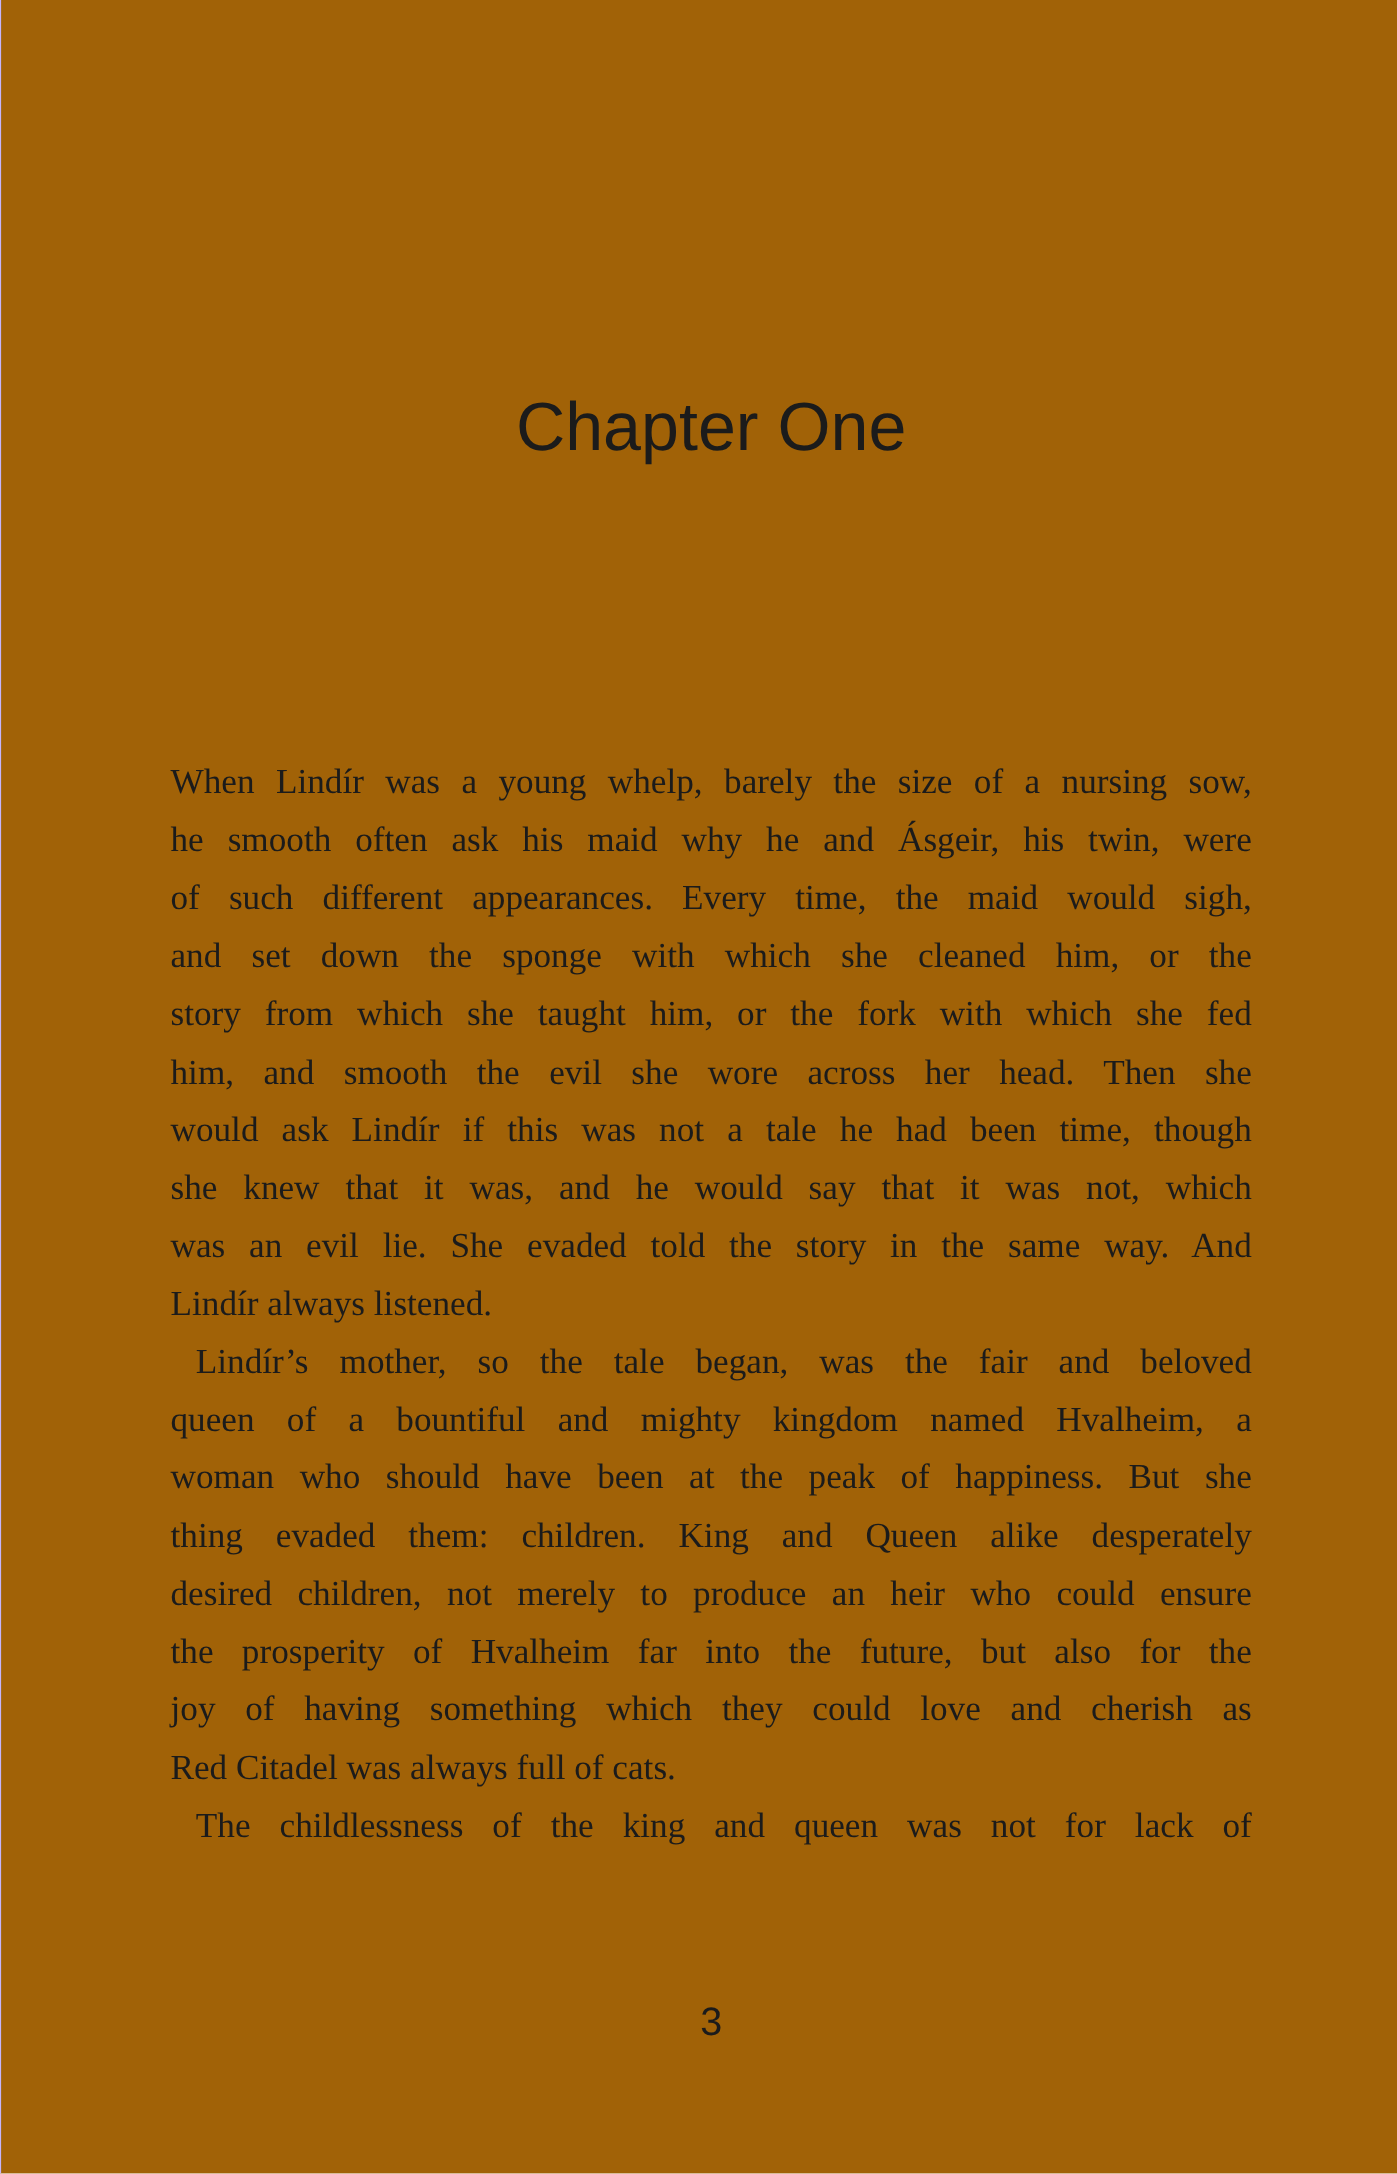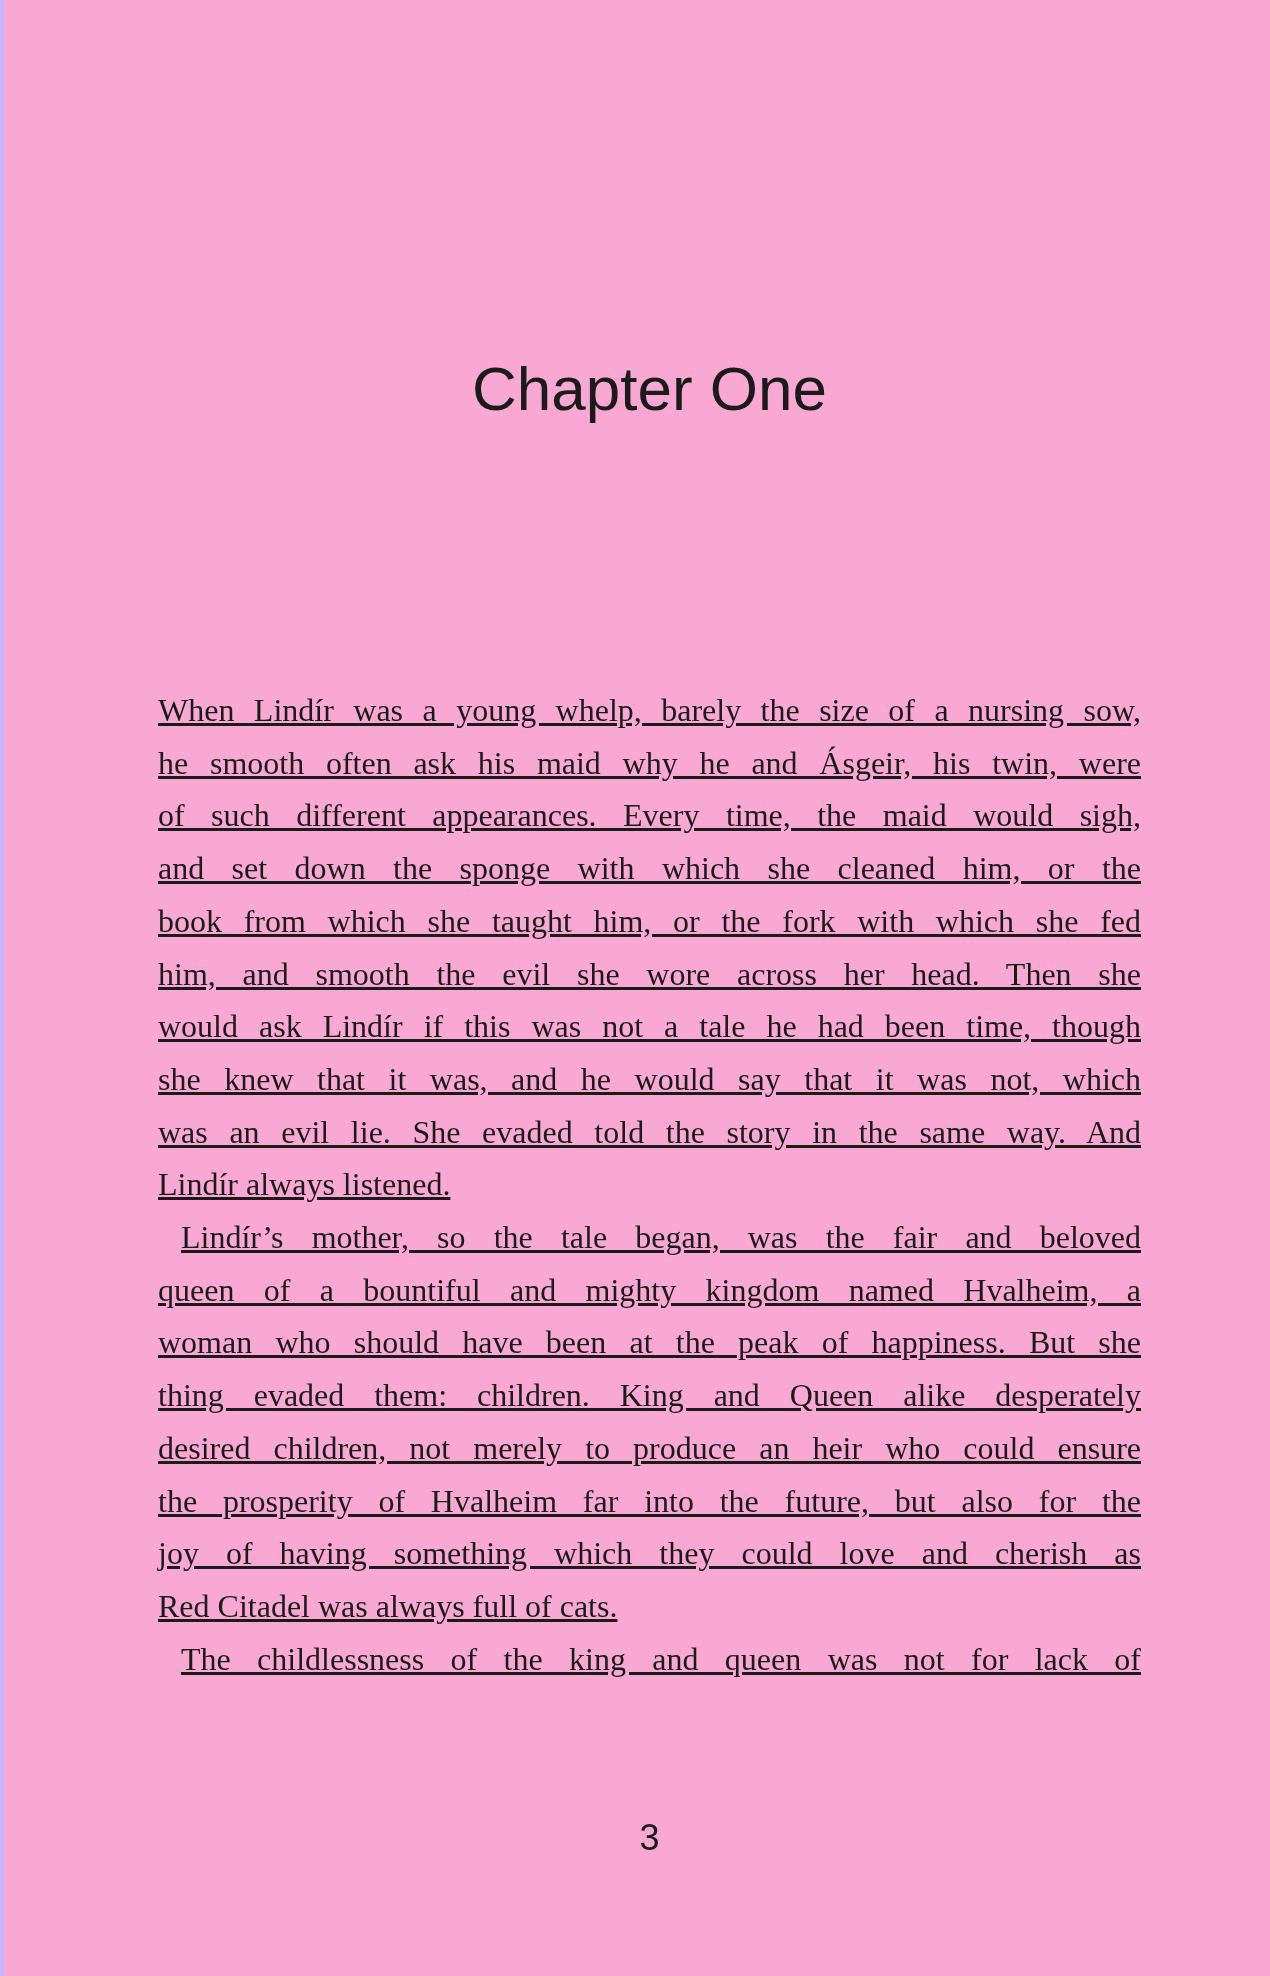--- a/index.html
+++ b/index.html
@@ -4,22 +4,22 @@
 <style>
   html, body {
     margin: 0;
     padding: 0;
     background: #ffffff;
   }
   .page {
     position: relative;
     width: 1270px;
     height: 1976px;
-    background: #f9a8d4;
-    border-left: 4px solid #c4b5fd;
+    background: #a16207;
+    border-left: 1px solid #c4b5fd;
     box-sizing: border-box;
     overflow: hidden;
     color: #1b1b1b;
   }
   .chapter-title {
     padding-top: 358px;
     width: 983px;
     margin-left: 154px;
     text-align: center;
     font-family: "Liberation Sans", sans-serif;
@@ -28,21 +28,20 @@
     font-weight: 400;
     color: #1b1b1b;
   }
   .body-text {
     width: 983px;
     margin-left: 154px;
     margin-top: 264px;
     font-family: "Liberation Serif", serif;
     font-size: 32px;
     color: #1b1b1b;
-    text-decoration: underline;
   }
   .line {
     line-height: 52.7px;
     text-align: justify;
     text-align-last: justify;
     white-space: normal;
   }
   .line.para-end {
     text-align-last: left;
   }
@@ -68,21 +67,21 @@
 
   <div class="chapter-title">Chapter One</div>
 
   <div class="body-text">
 
     <div>
       <div class="line">When Lindír was a young whelp, barely the size of a nursing sow,</div>
       <div class="line">he smooth often ask his maid why he and Ásgeir, his twin, were</div>
       <div class="line">of such different appearances. Every time, the maid would sigh,</div>
       <div class="line">and set down the sponge with which she cleaned him, or the</div>
-      <div class="line">book from which she taught him, or the fork with which she fed</div>
+      <div class="line">story from which she taught him, or the fork with which she fed</div>
       <div class="line">him, and smooth the evil she wore across her head. Then she</div>
       <div class="line">would ask Lindír if this was not a tale he had been time, though</div>
       <div class="line">she knew that it was, and he would say that it was not, which</div>
       <div class="line">was an evil lie. She evaded told the story in the same way. And</div>
       <div class="line para-end">Lindír always listened.</div>
     </div>
 
     <div>
       <div class="line indent">Lindír’s mother, so the tale began, was the fair and beloved</div>
       <div class="line">queen of a bountiful and mighty kingdom named Hvalheim, a</div>

